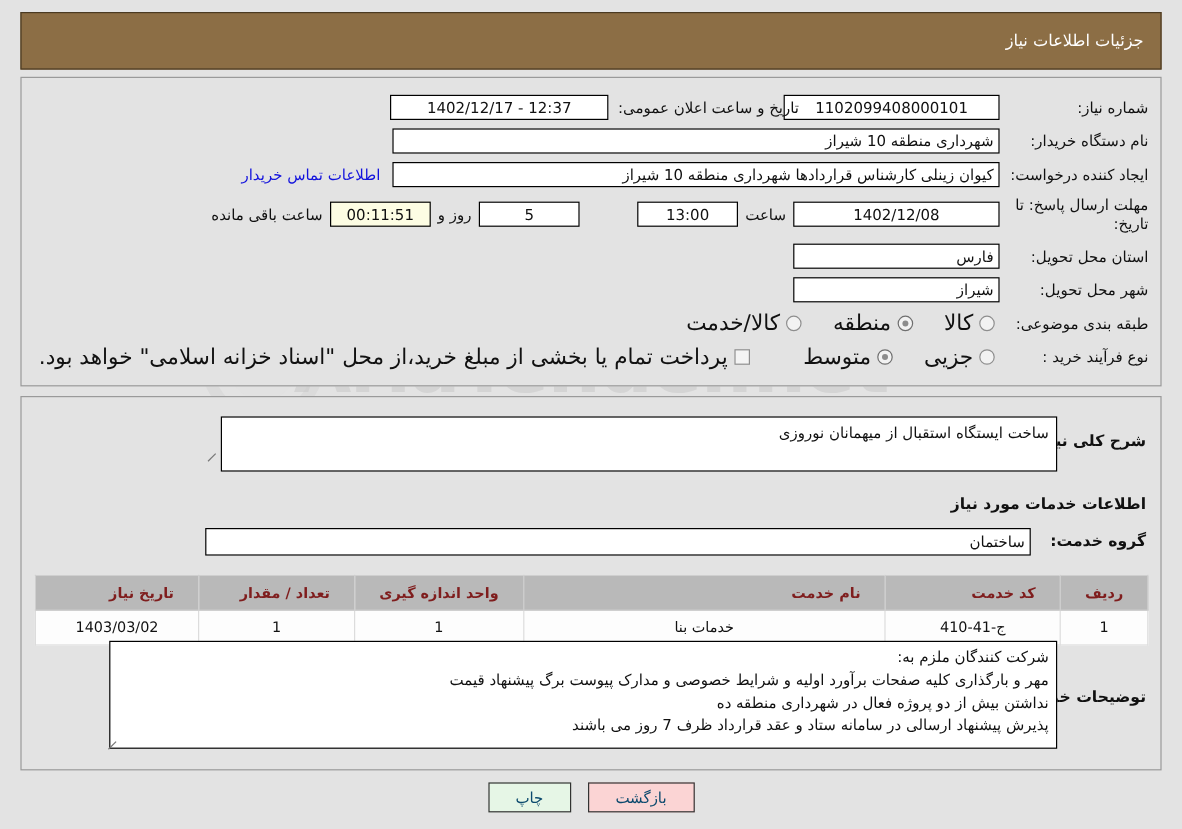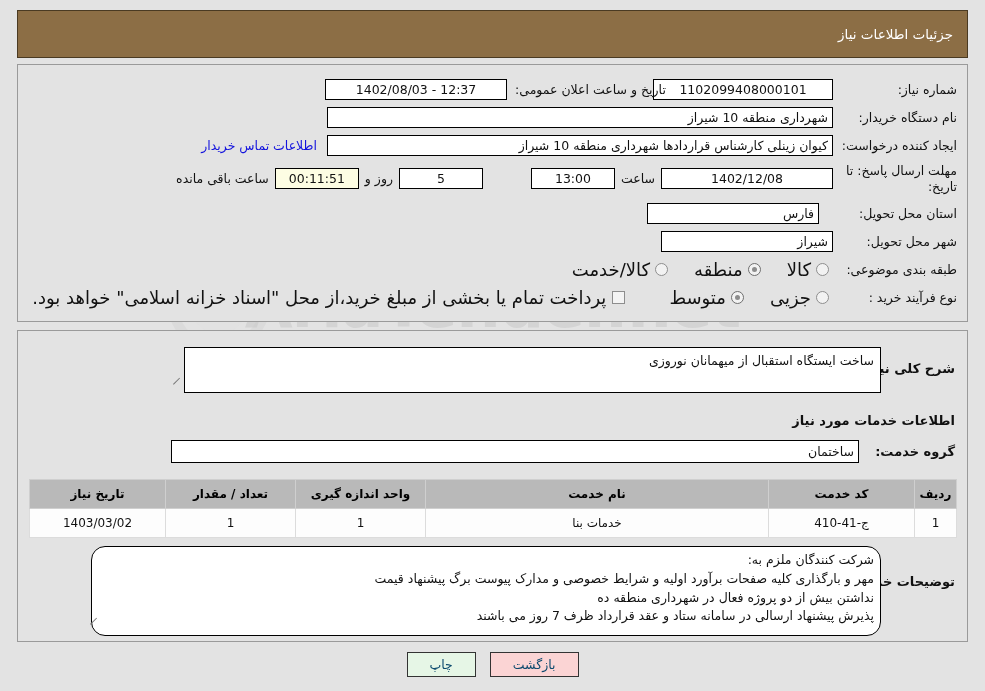--- a/index.html
+++ b/index.html
@@ -151,24 +151,24 @@
 
   
   table.grid {
     position: absolute;
     border-collapse: collapse;
     direction: rtl;
     background: #fff;
     font-size: 12px;
   }
   table.grid th {
-    background: #b9b9b9; color: #000000;
+    background: #b9b9b9; color: #7f1d1d;
     border: 1px solid #cfcfcf;
     font-weight: bold; font-size: 12px;
-    padding: 7px 4px; text-align: center;
+    padding: 7px 20px; text-align: right;
     white-space: nowrap;
   }
   table.grid td {
     background: #fdfdfd; color: #111;
     border: 1px solid #dcdcdc;
     padding: 7px 4px; text-align: center;
     white-space: nowrap;
   }
 
   
@@ -206,21 +206,21 @@
   </div>
 
   <div class="panel" id="panel-top">
 
     <div class="frow" style="top:14px; right:10px;">
       <span class="lbl" style="width:118px;">شماره نیاز:</span>
       <span class="fld center" style="width:180px; margin-right:6px;">1102099408000101</span>
     </div>
     <div class="frow" style="top:14px; right:280px;">
       <span class="lbl" style="width:172px; text-align:left;">تاریخ و ساعت اعلان عمومی:</span>
-      <span class="fld ltr" style="width:182px; margin-right:8px;">1402/08/03 - 12:37</span>
+      <span class="fld ltr" style="width:182px; margin-right:8px;">1402/12/17 - 12:37</span>
     </div>
 
     <div class="frow" style="top:42px; right:10px;">
       <span class="lbl" style="width:118px;">نام دستگاه خریدار:</span>
       <span class="fld" style="width:506px; margin-right:6px;">شهرداری منطقه 10 شیراز</span>
     </div>
 
     <div class="frow" style="top:70px; right:10px;">
       <span class="lbl" style="width:118px;">ایجاد کننده درخواست:</span>
       <span class="fld" style="width:506px; margin-right:6px;">کیوان زینلی کارشناس قراردادها شهرداری منطقه 10 شیراز</span>
@@ -233,21 +233,21 @@
       <span class="inline-lbl">ساعت</span>
       <span class="fld center" style="width:84px;">13:00</span>
       <span class="fld center" style="width:84px; margin-right:48px;">5</span>
       <span class="inline-lbl">روز و</span>
       <span class="fld yellow" style="width:84px;">00:11:51</span>
       <span class="inline-lbl">ساعت باقی مانده</span>
     </div>
 
     <div class="frow" style="top:138px; right:10px;">
       <span class="lbl" style="width:118px;">استان محل تحویل:</span>
-      <span class="fld" style="width:172px; margin-right:20px;">فارس</span>
+      <span class="fld" style="width:172px; margin-right:6px;">فارس</span>
     </div>
 
     <div class="frow" style="top:166px; right:10px;">
       <span class="lbl" style="width:118px;">شهر محل تحویل:</span>
       <span class="fld" style="width:172px; margin-right:6px;">شیراز</span>
     </div>
 
     <div class="frow" style="top:194px; right:10px;">
       <span class="lbl" style="width:118px;">طبقه بندی موضوعی:</span>
       <span class="radio-group" style="margin-right:10px;">
@@ -313,21 +313,21 @@
           <td>ج-41-410</td>
           <td>خدمات بنا</td>
           <td>1</td>
           <td>1</td>
           <td>1403/03/02</td>
         </tr>
       </tbody>
     </table>
 
     <div class="section-title" style="top:243px; right:12px;">توضیحات خریدار:</div>
-    <div class="ta" style="position:absolute; top:215px; right:86px; width:790px; height:90px;border-radius:14px;">شرکت کنندگان ملزم به:
+    <div class="ta" style="position:absolute; top:203px; right:86px; width:790px; height:90px;">شرکت کنندگان ملزم به:
 مهر و بارگذاری کلیه صفحات برآورد اولیه و شرایط خصوصی و مدارک پیوست برگ پیشنهاد قیمت
 نداشتن بیش از دو پروژه فعال در شهرداری منطقه ده
 پذیرش پیشنهاد ارسالی در سامانه ستاد و عقد قرارداد ظرف 7 روز می باشند</div>
     <span class="resize-grip" style="position:absolute; top:292px; right:868px;"></span>
   </div>
 
   <div class="btnrow">
     <button class="btn btn-back">بازگشت</button>
     <button class="btn btn-print">چاپ</button>
   </div>

